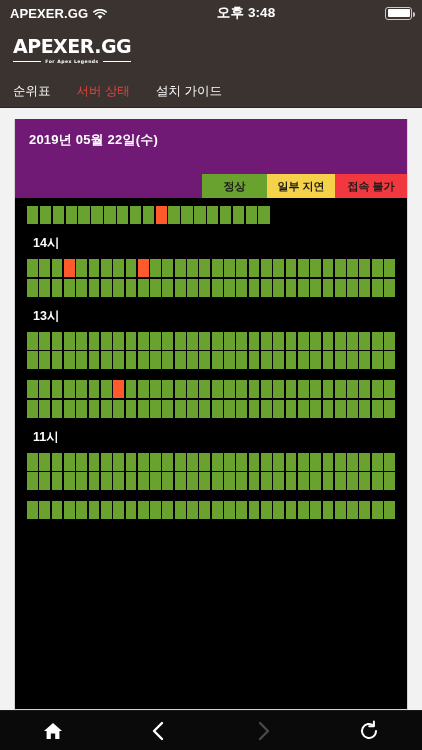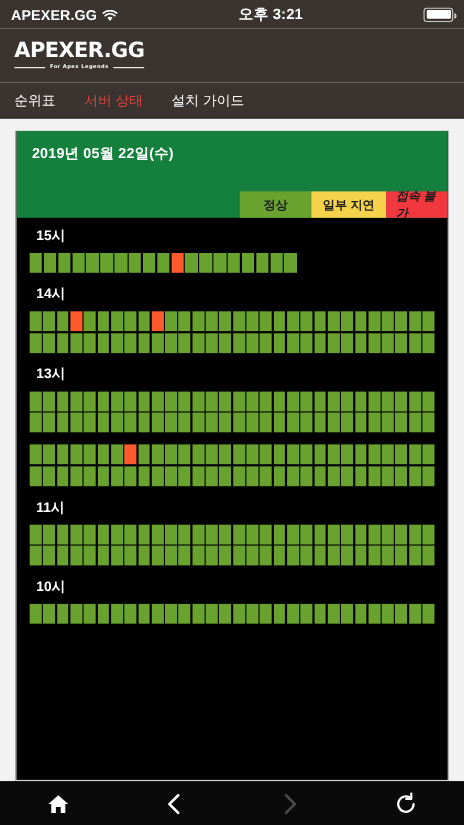--- a/index.html
+++ b/index.html
@@ -65,28 +65,28 @@
   }
   .tab{ font-size:12.5px; color:#ffffff; font-weight:500; }
   .tab.active{ color:#d9453f; }
 
   
   .page-body{ background:#f2f2f2; height:calc(750px - 26px - 49px - 33px - 40px); padding:11px 14px 0 14px; }
   .card{
     background:#000; width:100%; height:100%;
     border:1px solid #d4d4d4; border-top:none; overflow:hidden;
   }
-  .card-head{ background:#15803d; padding:12px 14px 2px 14px; height:79px; position:relative; }
+  .card-head{ background:#701a75; padding:12px 14px 2px 14px; height:79px; position:relative; }
   .card-date{ color:#fff; font-size:13px; font-weight:700; letter-spacing:.2px; }
   .legend{ position:absolute; left:0; right:0; bottom:0; display:flex; justify-content:flex-end; }
   .lg{
     height:24px; display:flex; align-items:center; justify-content:center;
     font-size:11px; font-weight:700; color:#1c1c1c; padding:0 9px;
   }
-  .lg.w1{ width:65px; } .lg.w2{ width:68px; } .lg.w3{ width:68px; } .lg.w4{ width:56px;font-style:italic; }
+  .lg.w1{ width:65px; } .lg.w2{ width:68px; } .lg.w3{ width:68px; } .lg.w4{ width:72px; }
 
   
   .chart{ padding:8px 12px 0 12px; }
   .hour-block{ margin-bottom:11px; }
   .hour-label{ color:#fff; font-size:12.5px; font-weight:700; margin:0 0 7px 6px; }
   .bar-row{ display:flex; gap:1.5px; height:18px; margin-bottom:1.5px; }
   .bar-row:last-child{ margin-bottom:0; }
   .cell{ flex:1 1 0; height:100%; }
 
   
@@ -106,21 +106,21 @@
     <div class="sb-left">
       <span>APEXER.GG</span>
       <span class="wifi">
         <svg width="14" height="11" viewBox="0 0 14 11">
           <path d="M7 10.2 L4.6 7.2 a3.9 3.9 0 0 1 4.8 0 Z" fill="#fff"></path>
           <path d="M2.6 5.2 a6.8 6.8 0 0 1 8.8 0" stroke="#fff" stroke-width="1.5" fill="none" stroke-linecap="round"></path>
           <path d="M0.8 2.9 a9.6 9.6 0 0 1 12.4 0" stroke="#fff" stroke-width="1.5" fill="none" stroke-linecap="round"></path>
         </svg>
       </span>
     </div>
-    <div class="sb-center">오후 3:21</div>
+    <div class="sb-center">오후 3:48</div>
     <div class="sb-right">
       <span class="battery"></span>
     </div>
   </div>
 
   <div class="site-header">
     <div class="logo">
       <div class="logo-main">APEXER.GG</div>
       <div class="logo-sub">
         <span class="rule"></span>
@@ -143,21 +143,20 @@
         <div class="card-date">2019년 05월 22일(수)</div>
         <div class="legend">
           <div class="lg w1" style="background: rgb(106, 162, 47);">정상</div>
           <div class="lg w2" style="background: rgb(245, 210, 74);">일부 지연</div>
           <div class="lg w4" style="background: rgb(240, 56, 62);">접속 불가</div>
         </div>
       </div>
 
       <div class="chart" id="chart">
           <div class="hour-block">
-            <div class="hour-label">15시</div>
             <div class="bar-row" style="width: 66%;">
               <div class="cell" title="정상" style="background: rgb(106, 162, 47);"></div>
               <div class="cell" title="정상" style="background: rgb(106, 162, 47);"></div>
               <div class="cell" title="정상" style="background: rgb(106, 162, 47);"></div>
               <div class="cell" title="정상" style="background: rgb(106, 162, 47);"></div>
               <div class="cell" title="정상" style="background: rgb(106, 162, 47);"></div>
               <div class="cell" title="정상" style="background: rgb(106, 162, 47);"></div>
               <div class="cell" title="정상" style="background: rgb(106, 162, 47);"></div>
               <div class="cell" title="정상" style="background: rgb(106, 162, 47);"></div>
               <div class="cell" title="정상" style="background: rgb(106, 162, 47);"></div>
@@ -434,21 +433,20 @@
               <div class="cell" title="정상" style="background: rgb(106, 162, 47);"></div>
               <div class="cell" title="정상" style="background: rgb(106, 162, 47);"></div>
               <div class="cell" title="정상" style="background: rgb(106, 162, 47);"></div>
               <div class="cell" title="정상" style="background: rgb(106, 162, 47);"></div>
               <div class="cell" title="정상" style="background: rgb(106, 162, 47);"></div>
               <div class="cell" title="정상" style="background: rgb(106, 162, 47);"></div>
               <div class="cell" title="정상" style="background: rgb(106, 162, 47);"></div>
             </div>
           </div>
           <div class="hour-block">
-            <div class="hour-label">10시</div>
             <div class="bar-row">
               <div class="cell" title="정상" style="background: rgb(106, 162, 47);"></div>
               <div class="cell" title="정상" style="background: rgb(106, 162, 47);"></div>
               <div class="cell" title="정상" style="background: rgb(106, 162, 47);"></div>
               <div class="cell" title="정상" style="background: rgb(106, 162, 47);"></div>
               <div class="cell" title="정상" style="background: rgb(106, 162, 47);"></div>
               <div class="cell" title="정상" style="background: rgb(106, 162, 47);"></div>
               <div class="cell" title="정상" style="background: rgb(106, 162, 47);"></div>
               <div class="cell" title="정상" style="background: rgb(106, 162, 47);"></div>
               <div class="cell" title="정상" style="background: rgb(106, 162, 47);"></div>

